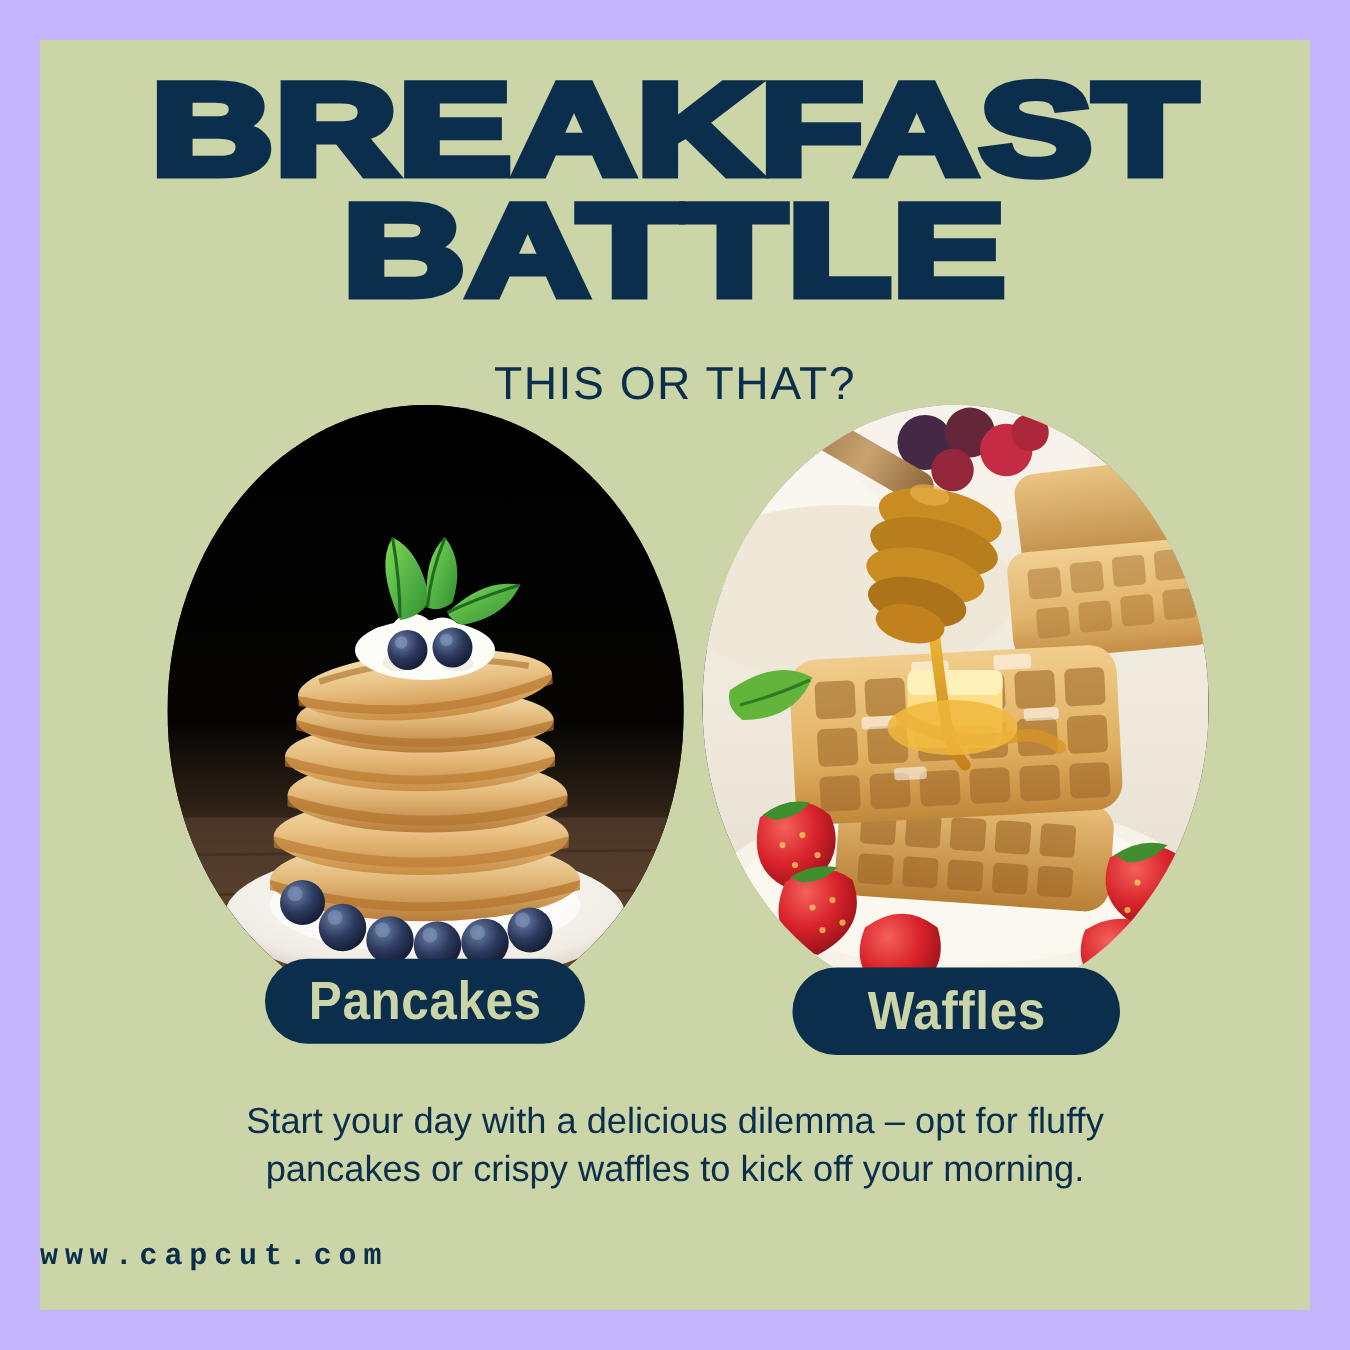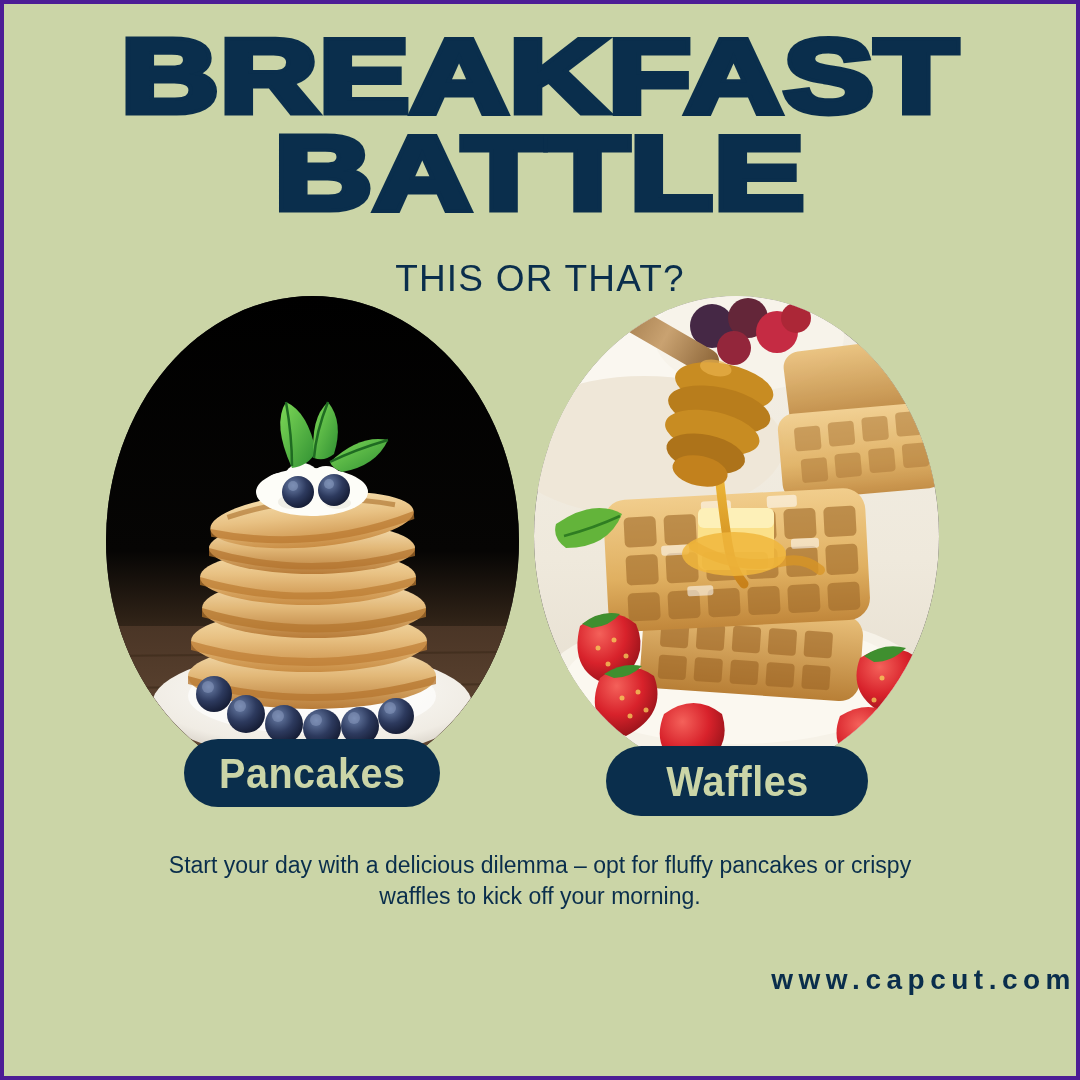--- a/index.html
+++ b/index.html
@@ -5,22 +5,22 @@
   html, body {
     margin: 0;
     padding: 0;
     background: #ffffff;
   }
   #poster {
     position: relative;
     width: 1080px;
     height: 1080px;
     box-sizing: border-box;
-    background: #4c1d95;
-    padding: 4px;
+    background: #c4b5fd;
+    padding: 32px;
     overflow: hidden;
     font-family: "Liberation Sans", "DejaVu Sans", sans-serif;
   }
   #canvas {
     position: relative;
     width: 100%;
     height: 100%;
     background: #cbd5a7;
     overflow: hidden;
   }
@@ -128,37 +128,37 @@
 
   
   .description {
     position: absolute;
     top: 846px;
     left: 50%;
     transform: translateX(-50%);
     width: 800px;
     text-align: center;
     color: #0a2e4c;
-    font-size: 23px;
+    font-size: 29px;
     line-height: 1.33;
     font-weight: 400;
     font-family: "Liberation Sans", "DejaVu Sans", sans-serif;
   }
 
   .website {
     position: absolute;
     top: 960px;
     left: 0;
     width: 100%;
-    text-align: right;
+    text-align: left;
     color: #0a2e4c;
-    font-size: 28px;
+    font-size: 24px;
     font-weight: 700;
     letter-spacing: 5.5px;
-    font-family: Liberation Sans, sans-serif;
+    font-family: Liberation Mono, monospace;
   }
 </style>
 </head>
 <body>
 
 <div id="poster">
   <div id="canvas">
 
     <div class="title-block">
       <span class="title-line l1">BREAKFAST</span>

